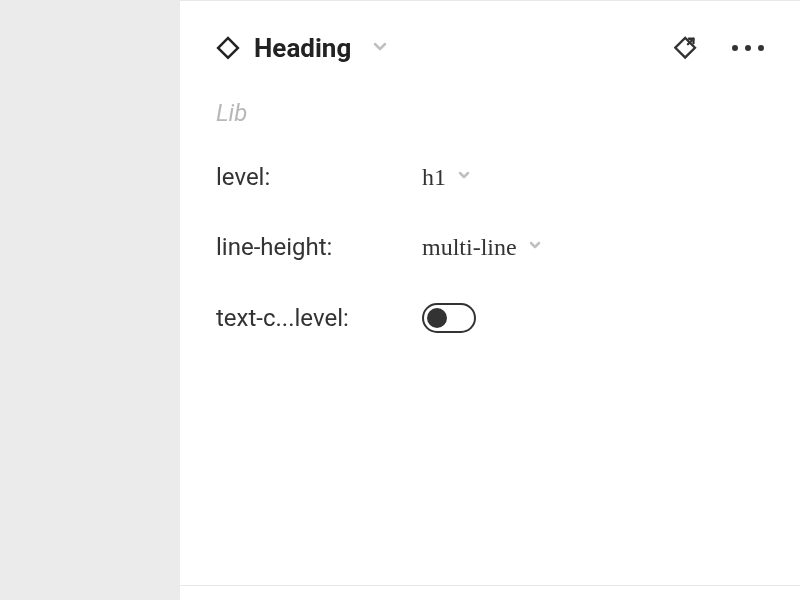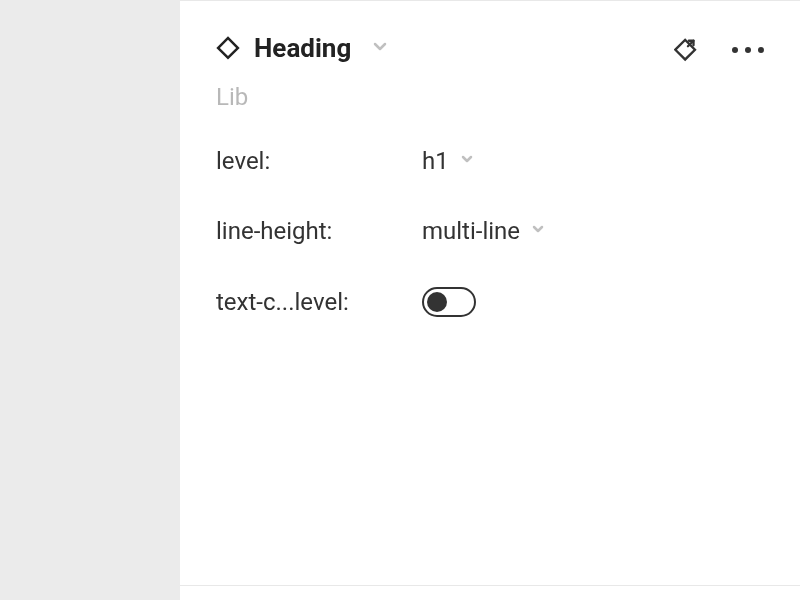--- a/index.html
+++ b/index.html
@@ -21,23 +21,23 @@
     }
     .main {
       flex: 1;
       background: #ffffff;
       border-top: 1px solid #e8e8e8;
       padding-top: 32px;
       position: relative;
     }
     .header {
       display: flex;
-      align-items: flex-end;
+      align-items: center;
       padding: 0 36px;
-      margin-bottom: 20px;
+      margin-bottom: 36px;
     }
     .header-left {
       display: flex;
       align-items: center;
       gap: 14px;
       flex: 1;
     }
     .diamond-icon {
       width: 24px;
       height: 24px;
@@ -75,20 +75,21 @@
       width: 6px;
       height: 6px;
       background: #333;
       border-radius: 50%;
     }
     .section-label {
       padding: 0 36px;
       font-size: 24px;
       color: #b8b8b8;
       margin-bottom: 36px;
+      font-style: italic;
     }
     .props {
       padding: 0 36px;
       display: flex;
       flex-direction: column;
       gap: 42px;
     }
     .prop-row {
       display: flex;
       align-items: center;
@@ -102,20 +103,21 @@
       text-overflow: ellipsis;
     }
     .prop-value-wrap {
       display: flex;
       align-items: center;
       gap: 10px;
     }
     .prop-value {
       font-size: 24px;
       color: #333;
+      font-family: Liberation Serif, serif;
     }
     .small-chevron {
       color: #c0c0c0;
     }
     .toggle {
       width: 54px;
       height: 30px;
       border: 2.5px solid #333;
       border-radius: 16px;
       position: relative;

